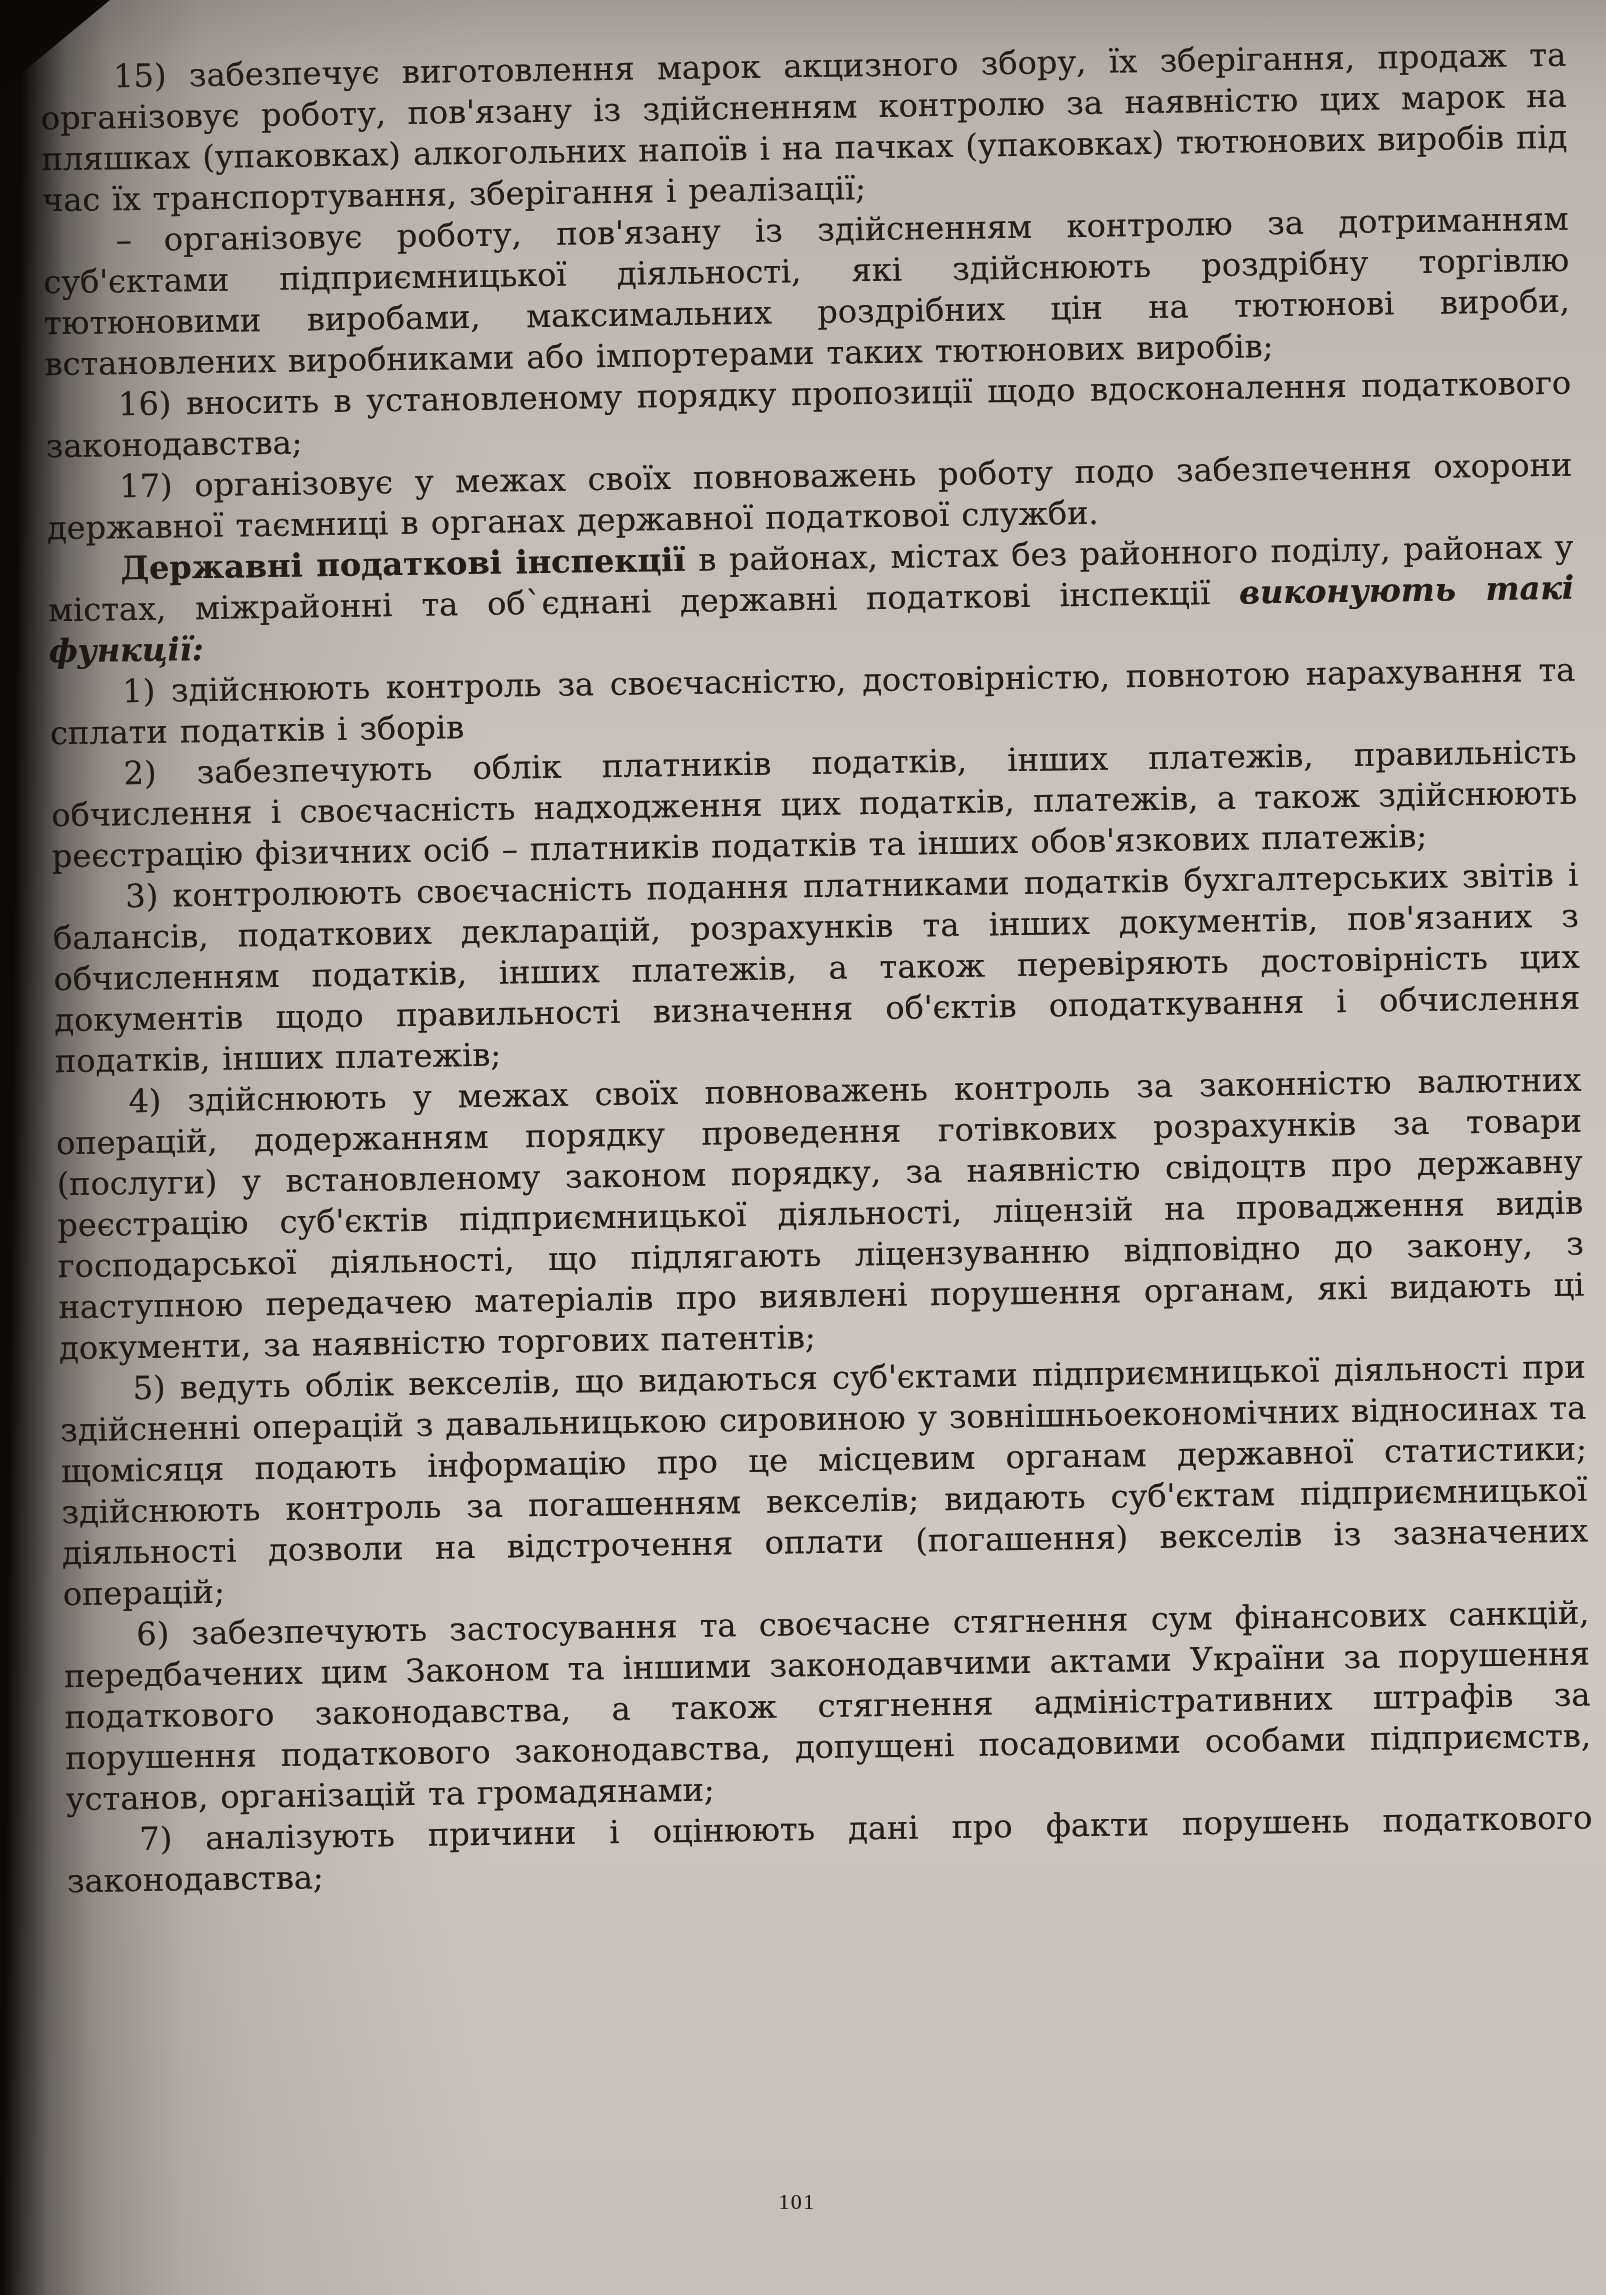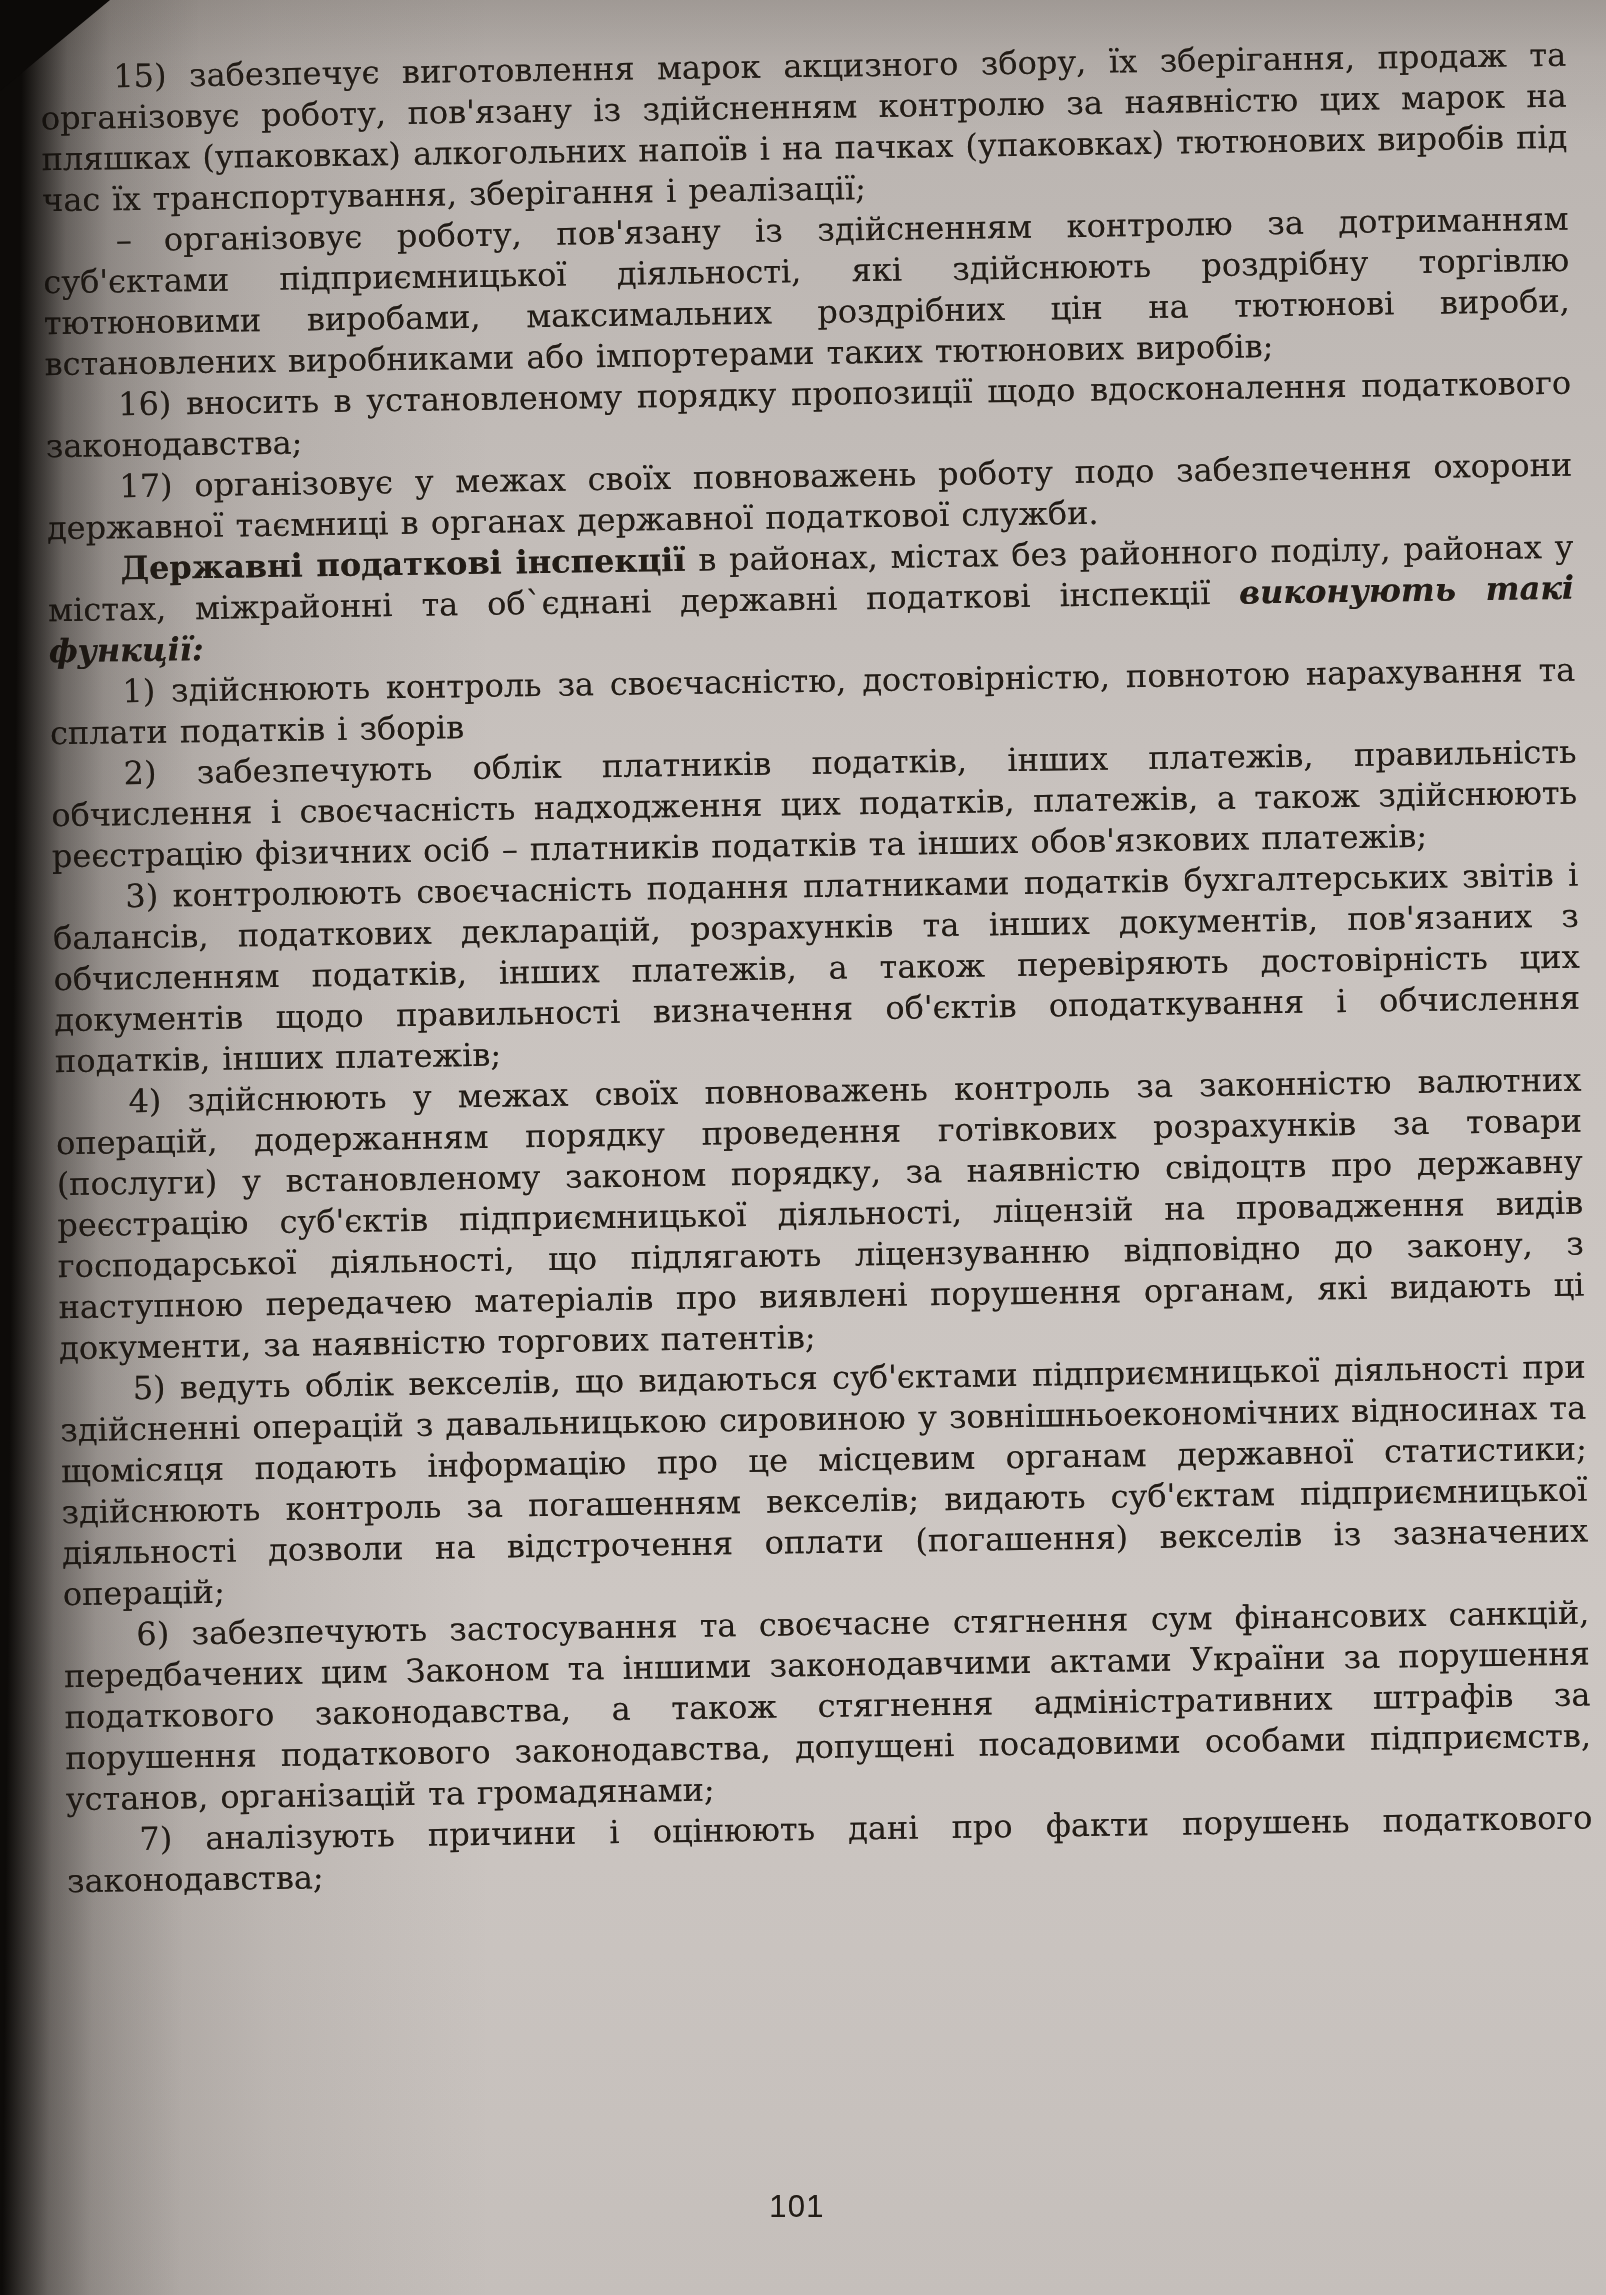--- a/index.html
+++ b/index.html
@@ -62,22 +62,22 @@
   }
   .lead-bold { font-weight: bold; font-style: normal; }
   .lead-bi   { font-weight: bold; font-style: italic; }
   .pageno {
     position: absolute;
     left: 0;
     top: 2189px;
     width: 1594px;
     text-align: center;
     color: var(--ink, #221c16);
-    font-family: Liberation Sans, sans-serif;
-    font-size: 31px;
+    font-family: Liberation Serif, serif;
+    font-size: 22px;
     letter-spacing: 1.3px;
     text-shadow: 0 0 0.6px rgba(30,24,18,0.5);
   }
 </style>
 </head>
 <body>
 
 <div class="scan">
 
   <div class="text-block">

